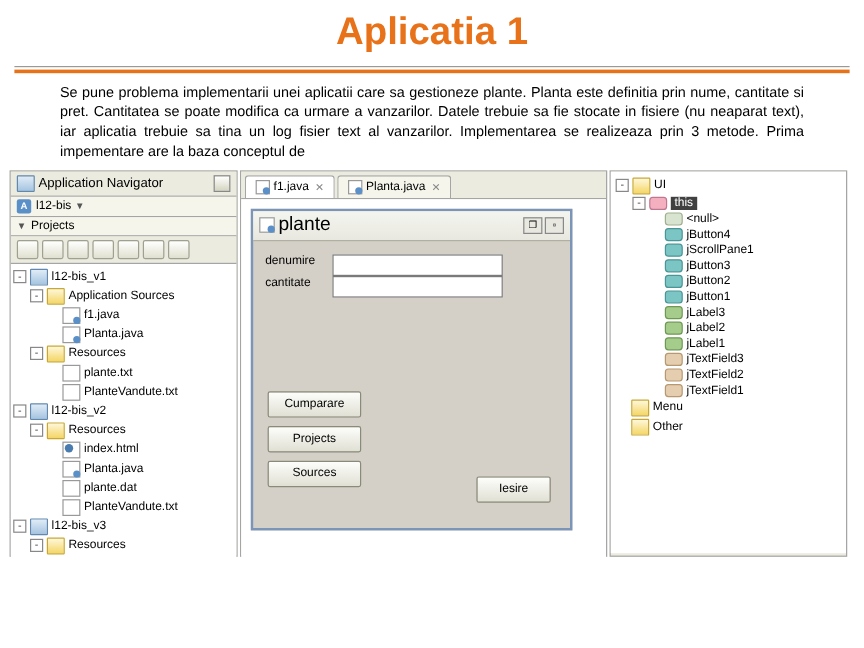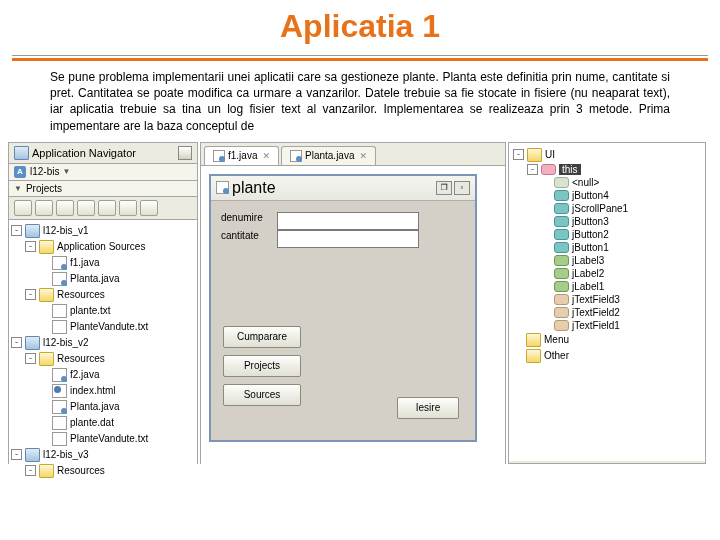--- a/index.html
+++ b/index.html
@@ -149,26 +149,20 @@
         </div>
         <div class="tn">
           <span class="sp" style="width: 14px;"></span>
           <span class="toggle">-</span>
           <span class="ic ic-folder"></span>
           <span>Resources</span>
         </div>
         <div class="tn">
           <span class="sp" style="width: 28px;"></span>
           <span class="sp" style="width: 13px;"></span>
-          <span class="ic ic-java"></span>
-          <span>f2.java</span>
-        </div>
-        <div class="tn">
-          <span class="sp" style="width: 28px;"></span>
-          <span class="sp" style="width: 13px;"></span>
           <span class="ic ic-html"></span>
           <span>index.html</span>
         </div>
         <div class="tn">
           <span class="sp" style="width: 28px;"></span>
           <span class="sp" style="width: 13px;"></span>
           <span class="ic ic-java"></span>
           <span>Planta.java</span>
         </div>
         <div class="tn">

